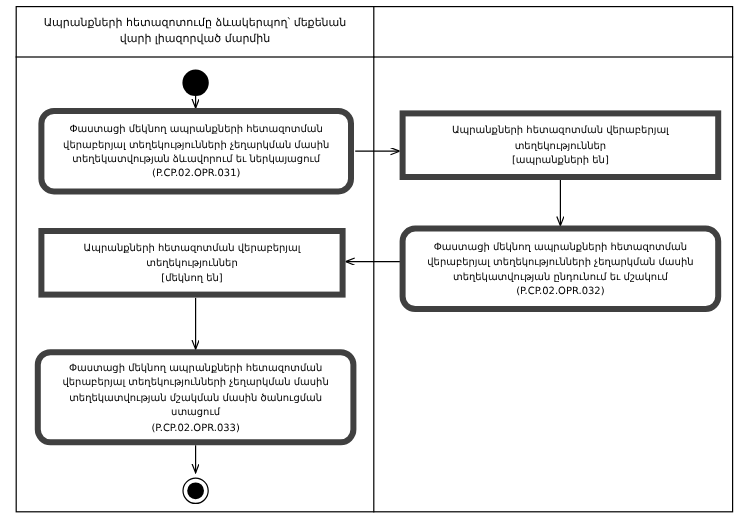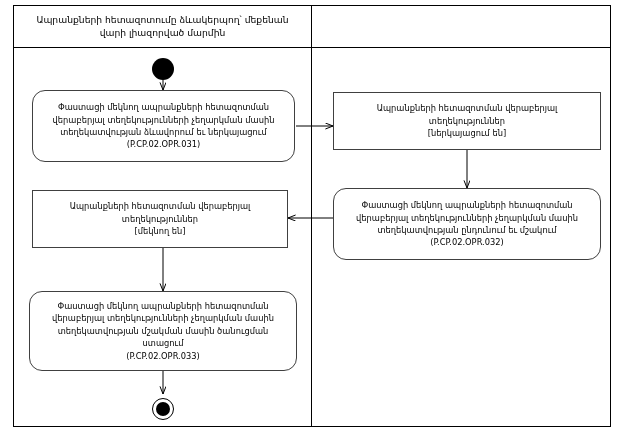--- a/index.html
+++ b/index.html
@@ -59,21 +59,21 @@
     padding: 0 10px;
     box-sizing: border-box;
   }
   .lane-title.left  { left: 13px;  width: 299px; padding-left: 10px; }
   .lane-title.right { left: 311px; width: 300px; }
 
   
   .node {
     position: absolute;
     box-sizing: border-box;
-    border: 1px solid #404040;
+    border: 5px solid #404040;
     background: #ffffff;
     display: flex;
     align-items: center;
     justify-content: center;
     text-align: center;
     font-size: 8.3px;
     line-height: 1.5;
     color: #000000;
     padding: 3px 10px;
     z-index: 3;
@@ -175,21 +175,21 @@
       <span>Փաստացի մեկնող ապրանքների հետազոտման վերաբերյալ տեղեկությունների չեղարկման մասին տեղեկատվության մշակման մասին ծանուցման ստացում</span><br>
       <span>(P.CP.02.OPR.033)</span>
     </span>
   </div>
 
   <div class="final-node" style="left:152px; top:398px;"></div>
 
   <div class="node" style="left:333px; top:92px; width:268px; height:58px;">
     <span class="node-text">
       <span>Ապրանքների հետազոտման վերաբերյալ տեղեկություններ</span><br>
-      <span>[ներկայացում են]</span>
+      <span>[ապրանքների են]</span>
     </span>
   </div>
 
   <div class="node rounded" style="left:333px; top:188px; width:268px; height:72px;">
     <span class="node-text">
       <span>Փաստացի մեկնող ապրանքների հետազոտման վերաբերյալ տեղեկությունների չեղարկման մասին տեղեկատվության ընդունում եւ մշակում</span><br>
       <span>(P.CP.02.OPR.032)</span>
     </span>
   </div>
 

